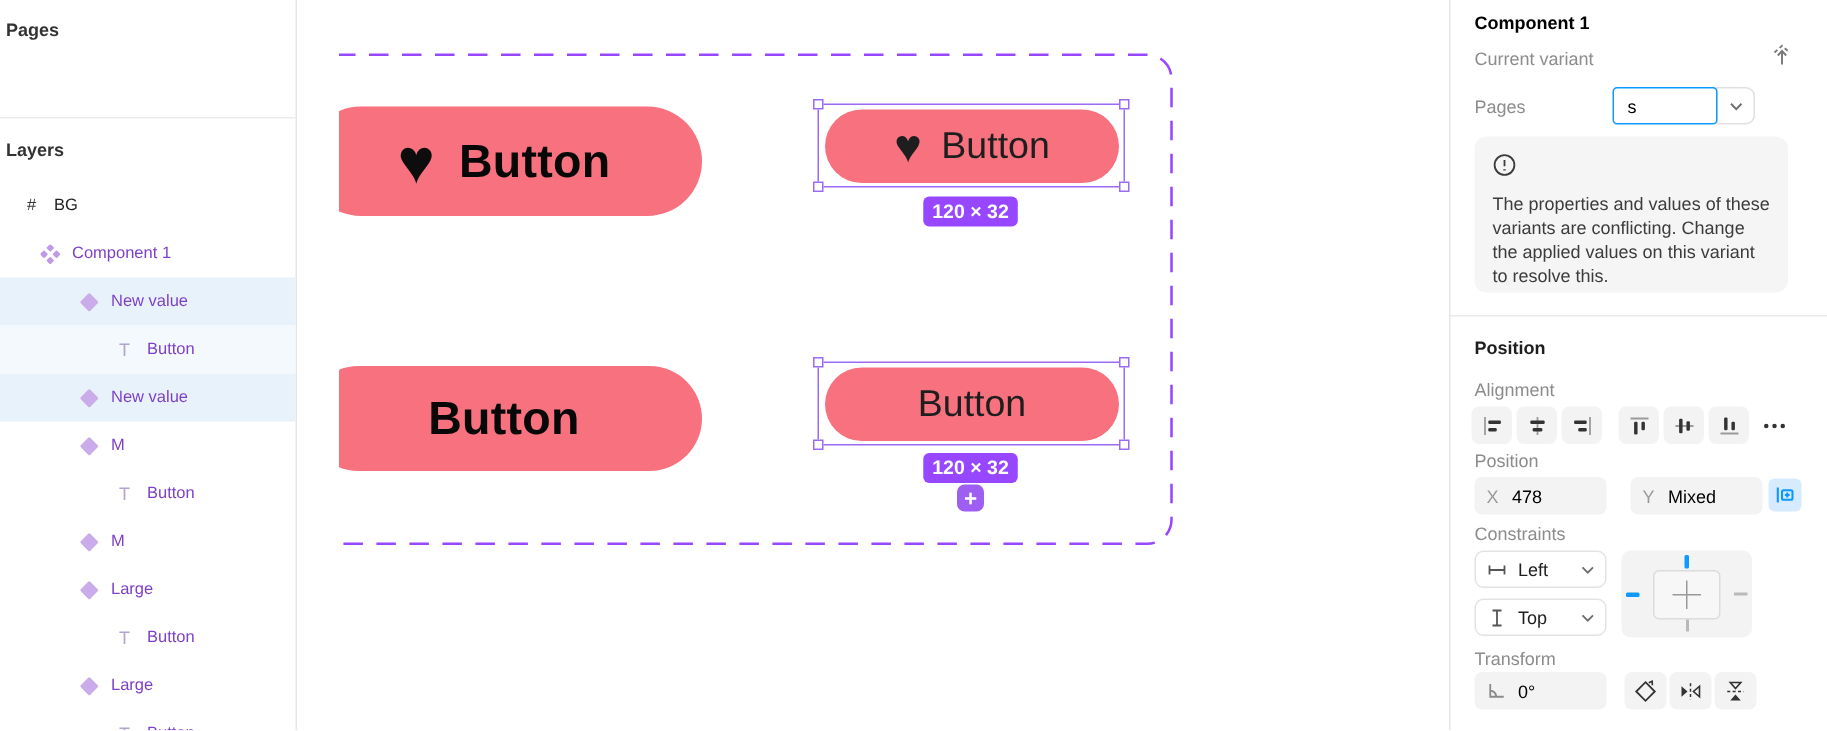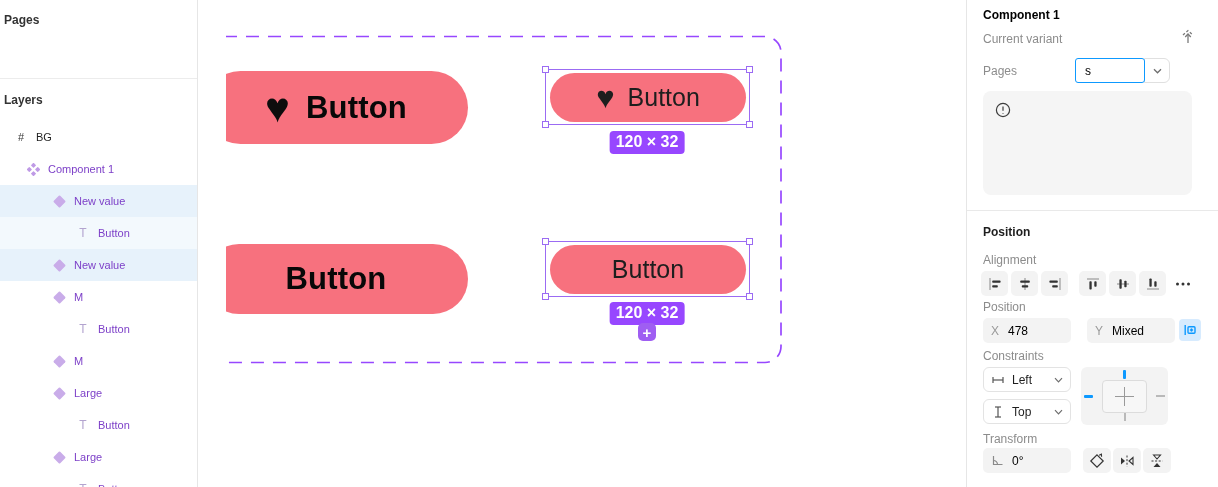--- a/index.html
+++ b/index.html
@@ -43,21 +43,21 @@
   .sel-1 { left:319px; top:69px; width:205px; height:56px; }
   .sel-2 { left:319px; top:241px; width:205px; height:56px; }
   .sel-pill { position:absolute; left:4px; top:3px; width:196px; height:49px; border-radius:25px;
               background:#f7717e; display:flex; align-items:center; justify-content:center; gap:13px; }
   .sel-pill .heart { font-size:31px; line-height:31px; }
   .sel-pill .btn-text { font-size:25px; }
   .handle { position:absolute; width:7px; height:7px; background:#fff; border:1px solid #9b6bf3; }
   .h-tl { left:-4px; top:-4px; } .h-tr { right:-4px; top:-4px; }
   .h-bl { left:-4px; bottom:-4px; } .h-br { right:-4px; bottom:-4px; }
   .size-badge { position:absolute; transform:translateX(-50%); background:#9747ff; color:#fff;
-                font-size:16px; font-weight:600; padding:2px 6px 3px; border-radius:4px; white-space:nowrap; }
+                font-size:13px; font-weight:600; padding:2px 6px 3px; border-radius:4px; white-space:nowrap; }
   .badge-1 { left:421px; top:131px; }
   .badge-2 { left:421px; top:302px; }
   .add-variant { position:absolute; left:412px; top:323px; width:18px; height:18px; background:#9f5ef2;
                  border-radius:5px; color:#fff; font-size:15px; font-weight:700; display:flex;
                  align-items:center; justify-content:center; cursor:pointer; }
 
   
   .inspector { position:absolute; left:966px; top:0; width:252px; height:487px; background:#fff;
                border-left:1px solid #e6e6e6; font-size:12px; }
   .insp-title { position:absolute; left:16px; top:8px; font-weight:700; color:#000; }
@@ -262,20 +262,21 @@
           <path d="M1 1.2 L4.5 4.8 L8 1.2"></path>
         </svg>
     </div>
 
     <div class="warn-box">
       <svg width="16" height="16" viewBox="0 0 16 16" fill="none" stroke="#3c3c3c" stroke-width="1.2">
         <circle cx="8" cy="8" r="6.6"></circle>
           <line x1="8" y1="4.6" x2="8" y2="8.8"></line>
           <line x1="8" y1="10.9" x2="8" y2="11.6" stroke-width="1.6"></line>
       </svg>
+      <div class="warn-text">The properties and values of these variants are conflicting. Change the applied values on this variant to resolve this.</div>
     </div>
 
     <div class="insp-divider"></div>
     <div class="sect-title" style="top:225px">Position</div>
 
     <div class="mini-label" style="top:253px">Alignment</div>
     <div class="align-row">
       <div class="align-btn">
         <svg width="16" height="16" viewBox="0 0 16 16">
             <line x1="3" y1="2" x2="3" y2="14" stroke="#9b9b9b" stroke-width="1.2"></line>

